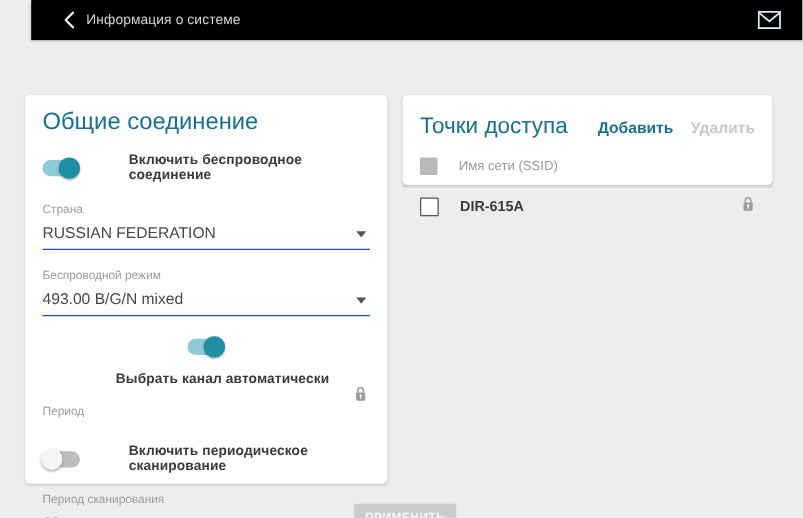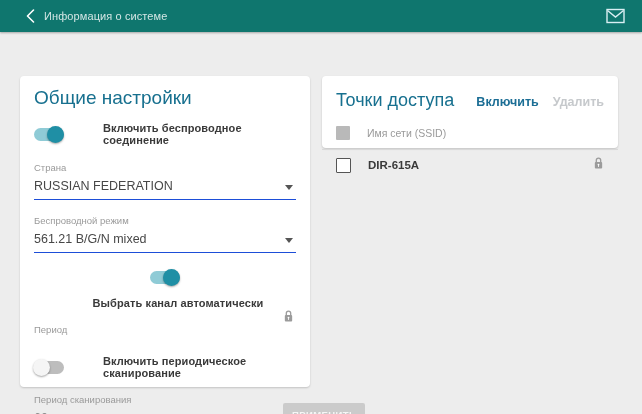--- a/index.html
+++ b/index.html
@@ -7,23 +7,24 @@
     width:642px; height:414px;
     overflow:hidden;
     background:#ededed;
     font-family:"Liberation Sans", sans-serif;
     -webkit-font-smoothing:antialiased;
   }
   
   .topbar{
     position:relative;
     height:32px;
-    background:#0f766e;
+    background:#000000;
     display:flex; align-items:center;
     box-shadow:0 1px 2px rgba(0,0,0,.30);
+    margin-left:25px;
   }
   .back{
     position:absolute; left:26px; top:0; height:32px;
     display:flex; align-items:center; gap:9px;
     cursor:pointer;
   }
   .back-label{
     color:rgba(255,255,255,.82);
     font-size:11px;
     letter-spacing:.1px;
@@ -176,38 +177,38 @@
     <svg width="19" height="16" viewBox="0 0 19 16">
       <rect x="1" y="1.5" width="17" height="13" fill="none" stroke="#d9eff3" stroke-width="1.4"></rect>
       <polyline points="1.5,2.5 9.5,9 17.5,2.5" fill="none" stroke="#d9eff3" stroke-width="1.4"></polyline>
     </svg>
   </div>
 </div>
 
 <div class="content">
 
   <section class="card card-general">
-    <h1>Общие настройки</h1>
+    <h1>Общие соединение</h1>
 
     <div class="toggle-row">
       <span class="toggle on">
           <span class="knob"></span>
         </span>
       <span class="toggle-label">Включить беспроводное соединение</span>
     </div>
 
     <div class="field" style="margin-top:16px;">
       <div class="field-label">Страна</div>
       <div class="field-value">RUSSIAN FEDERATION</div>
       <span class="caret"></span>
     </div>
 
     <div class="field">
       <div class="field-label">Беспроводной режим</div>
-      <div class="field-value">561.21 B/G/N mixed</div>
+      <div class="field-value">493.00 B/G/N mixed</div>
       <span class="caret"></span>
     </div>
 
     <div class="toggle-row" style="margin-top:18px;flex-direction:column;">
       <span class="toggle on">
           <span class="knob"></span>
         </span>
       <span class="toggle-label">Выбрать канал автоматически</span>
     </div>
 
@@ -240,21 +241,21 @@
           <circle cx="6" cy="8.7" r="1" fill="#ffffff"></circle>
           <rect x="5.55" y="9.2" width="0.9" height="2.1" fill="#ffffff"></rect>
         </svg>
       </span>
     </div>
   </section>
 
   <section class="card card-ap">
     <div class="ap-head">
       <h2>Точки доступа</h2>
-      <span class="ap-link add">Включить</span>
+      <span class="ap-link add">Добавить</span>
       <span class="ap-link del">Удалить</span>
     </div>
     <div class="ap-header-row">
       <span class="cb-disabled"></span>
       <span class="ap-col-header">Имя сети (SSID)</span>
     </div>
     <div class="ap-divider"></div>
     <div class="ap-row">
       <span class="cb"></span>
       <span class="ap-ssid">DIR-615A</span>

